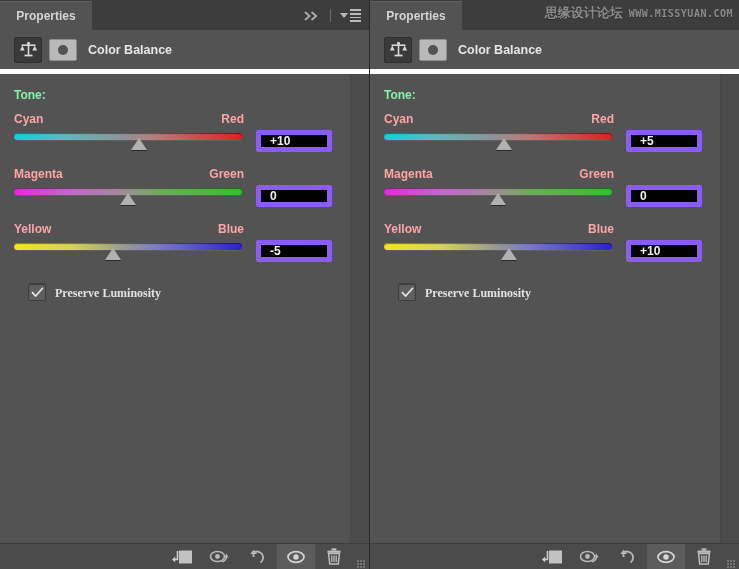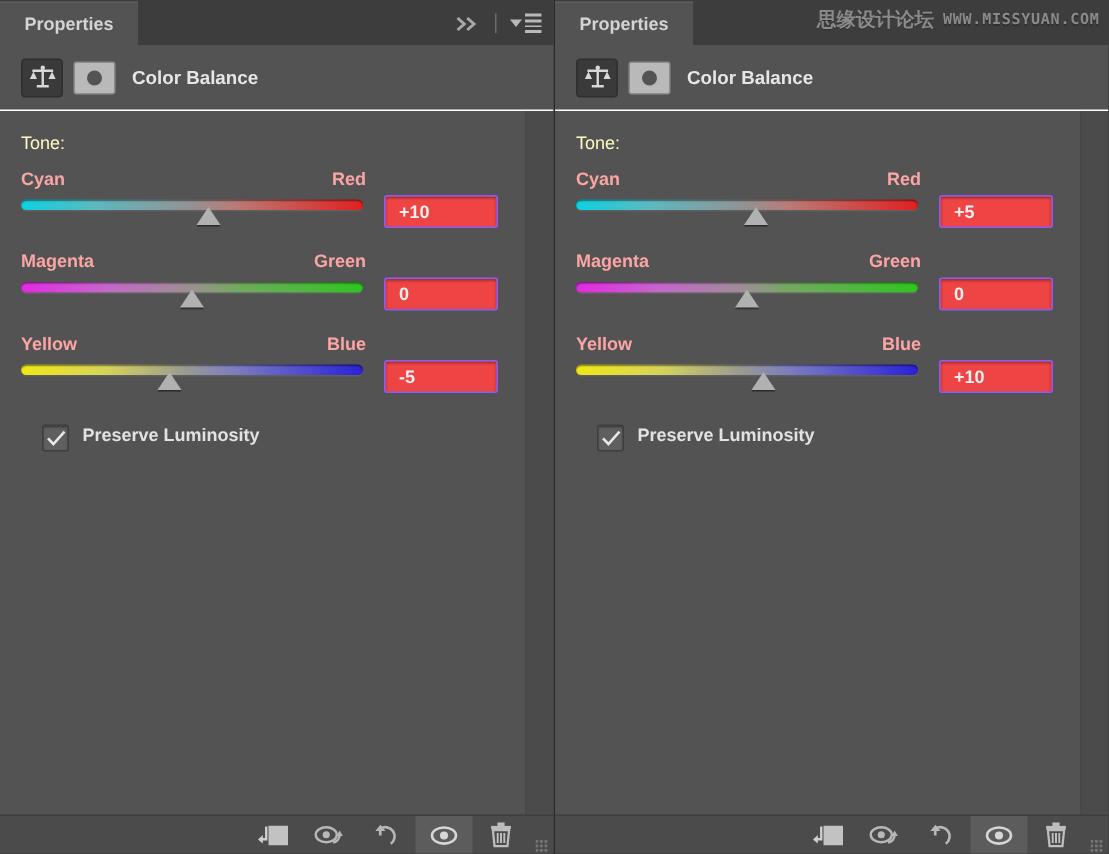--- a/index.html
+++ b/index.html
@@ -40,41 +40,41 @@
     text-shadow:0 1px 0 #2e2e2e;
     letter-spacing:0px;
     opacity:.95;
   }
   .watermark .wm-cn{font-family:"DejaVu Sans",sans-serif;font-size:13px;}
   .watermark .wm-en{font-family:"DejaVu Sans Mono",monospace;font-size:10px;letter-spacing:.5px;}
 
   
   .adj-header{
     height:44px;background:#535353;display:flex;align-items:center;padding:0 0 0 14px;
-    border-bottom:1px solid #ffffff;box-sizing:border-box;
+    border-bottom:5px solid #ffffff;box-sizing:border-box;
   }
   .icon-btn{
     width:28px;height:26px;background:#3a3a3a;border-radius:3px;
     display:flex;align-items:center;justify-content:center;margin-right:7px;
     box-shadow:inset 0 0 0 1px #2f2f2f;
   }
   .mask-thumb{
     width:28px;height:22px;background:#b9b9b9;border-radius:2px;
     display:flex;align-items:center;justify-content:center;margin-right:11px;
     border:1px solid #8d8d8d;box-sizing:border-box;
   }
   .mask-thumb .dot{width:10px;height:10px;border-radius:50%;background:#535353;}
   .adj-title{color:#e6e6e6;font-size:12.5px;font-weight:bold;}
 
   
   .pbody{position:relative;height:469px;background:#535353;}
   .scrollgutter{position:absolute;right:0;top:0;width:18px;height:100%;background:#4b4b4b;border-left:1px solid #474747;}
 
   .row-tone{display:flex;align-items:center;padding:14px 0 0 14px;}
-  .tone-label{color:#fef9c3;font-size:12px;font-weight:normal;width:48px;}
+  .tone-label{color:#86efac;font-size:12px;font-weight:bold;width:48px;}
   .select{
     position:relative;width:272px;height:22px;background:#555;border:1px solid #6b6b6b;
     border-radius:2px;box-sizing:border-box;display:flex;align-items:center;
     padding-left:9px;color:#e3e3e3;font-size:12px;font-weight:bold;
     box-shadow:inset 0 1px 0 rgba(255,255,255,.06);
   }
   .select.focused{outline:2px solid #3d6ea8;outline-offset:0px;border-color:#7a7a7a;}
   .select .spin{position:absolute;right:8px;top:50%;transform:translateY(-50%);display:flex;flex-direction:column;gap:2px;}
   .select .spin .up{width:0;height:0;border-left:4px solid transparent;border-right:4px solid transparent;border-bottom:5px solid #d8d8d8;}
   .select .spin .dn{width:0;height:0;border-left:4px solid transparent;border-right:4px solid transparent;border-top:5px solid #d8d8d8;}
@@ -91,28 +91,28 @@
     position:absolute;top:7px;width:17px;height:13px;margin-left:-8px;
   }
   .thumb i{
     display:block;width:0;height:0;
     border-left:8px solid transparent;border-right:8px solid transparent;
     border-bottom:12px solid #b1b1b1;
     filter:drop-shadow(0 1px 0 rgba(0,0,0,.5));
   }
   .valbox{
     margin-left:12px;margin-top:18px;
-    width:76px;height:22px;background:#ef4444;border:1px solid #8b5cf6;border-radius:2px;
+    width:76px;height:22px;background:#000000;border:5px solid #8b5cf6;border-radius:2px;
     box-sizing:border-box;color:#efefef;font-size:12px;font-weight:bold;
     display:flex;align-items:center;padding-left:9px;
     box-shadow:inset 0 1px 2px rgba(0,0,0,.4);
   }
 
   
-  .checkrow{display:flex;align-items:flex-start;padding:6px 0 0 28px;}
+  .checkrow{display:flex;align-items:flex-end;padding:6px 0 0 28px;font-family:Liberation Serif, serif;}
   .cbox{
     width:16px;height:16px;background:#5f5f5f;border:1px solid #3e3e3e;border-radius:2px;
     display:flex;align-items:center;justify-content:center;margin-right:9px;
     box-shadow:inset 0 1px 1px rgba(0,0,0,.35);
   }
   .cbox svg{display:block;}
   .checklabel{color:#e2e2e2;font-size:12px;font-weight:bold;}
 
   
   .pfoot{

